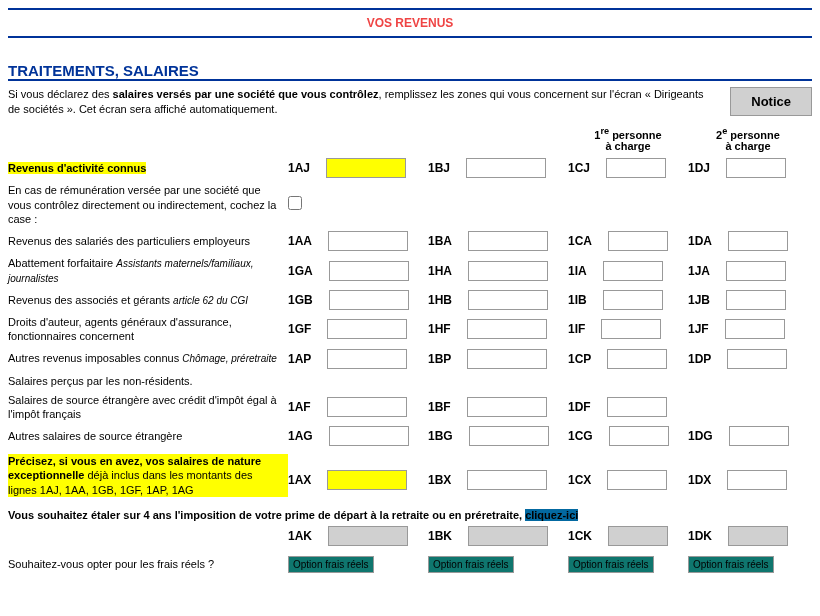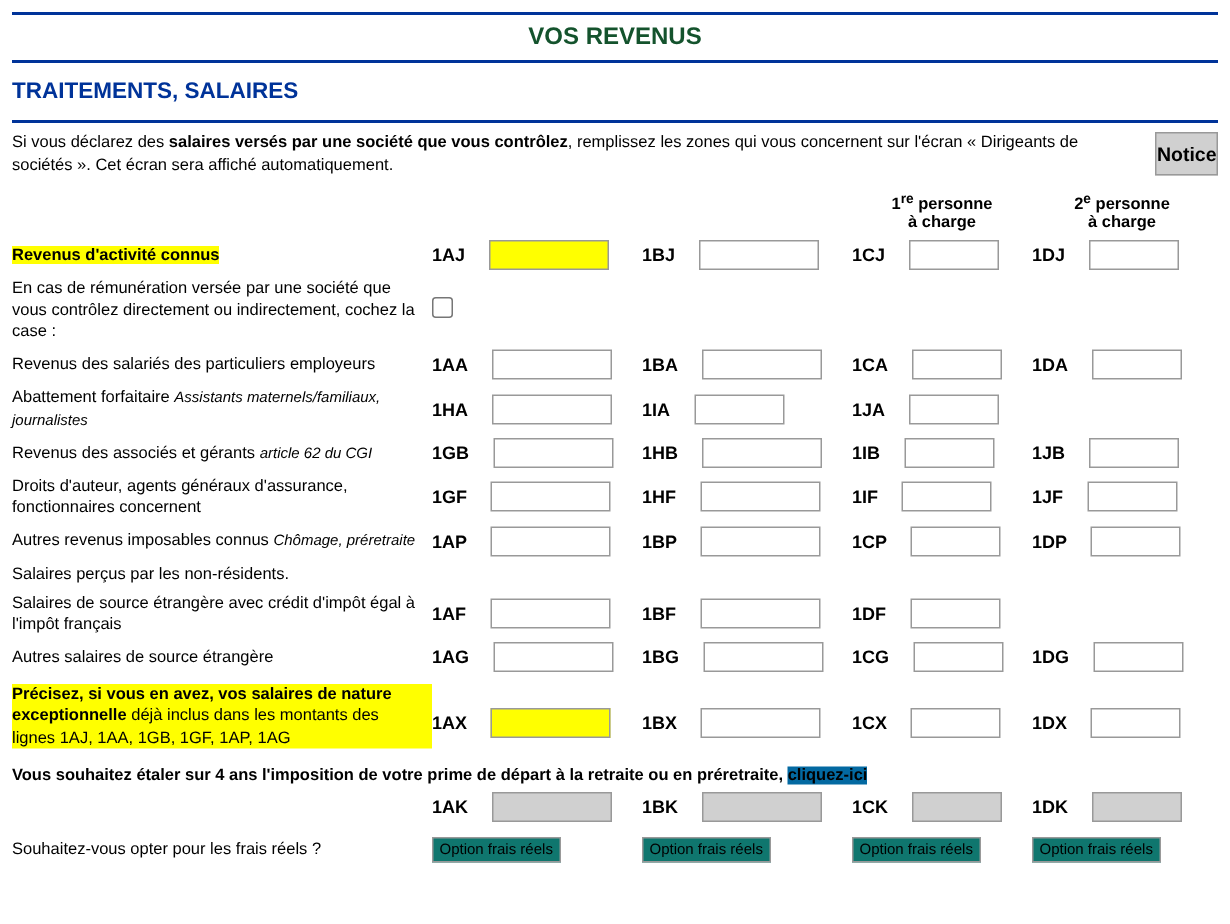--- a/index.html
+++ b/index.html
@@ -9,54 +9,54 @@
       background: #fff;
       color: #000;
       width: 820px;
     }
     .page-container {
       width: 820px;
       padding: 8px;
     }
     .page-title {
       text-align: center;
-      font-size: 16px;
-      font-weight: bold;
-      color: #14532d;
+      font-size: 12px;
+      font-weight: bold;
+      color: #ef4444;
       border-bottom: 2px solid #003399;
       border-top: 2px solid #003399;
       padding: 6px 0;
-      margin-bottom: 10px;
+      margin-bottom: 24px;
     }
     .section-title {
       font-size: 15px;
       font-weight: bold;
       color: #003399;
       border-bottom: 2px solid #003399;
-      padding-bottom: 11px;
+      padding-bottom: 0;
       margin-bottom: 6px;
     }
     .intro-row {
       display: flex;
       align-items: flex-start;
       margin-bottom: 8px;
     }
     .intro-text {
       flex: 1;
       font-size: 11px;
       line-height: 1.4;
       color: #000;
     }
     .intro-text strong {
       font-weight: bold;
     }
     .notice-btn {
       background: #d0d0d0;
       border: 1px solid #999;
-      padding: 6px 0;
+      padding: 6px 20px;
       font-size: 13px;
       font-weight: bold;
       cursor: pointer;
       margin-left: 12px;
       white-space: nowrap;
     }
     .col-headers {
       display: grid;
       grid-template-columns: 280px 140px 140px 120px 120px;
       margin-bottom: 4px;
@@ -213,20 +213,24 @@
     </div>
     <div class="field-group">
       <span class="field-code">1DA</span>
       <input type="text" class="field-input" style="width: 60px;">
     </div>
   </div>
 
   <div class="form-row">
     <div class="row-label">Abattement forfaitaire <em>Assistants maternels/familiaux, journalistes</em></div>
     <div class="field-group">
+      <span class="field-code">1GA</span>
+      <input type="text" class="field-input" style="">
+    </div>
+    <div class="field-group">
       <span class="field-code">1HA</span>
       <input type="text" class="field-input" style="">
     </div>
     <div class="field-group">
       <span class="field-code">1IA</span>
       <input type="text" class="field-input" style="width: 60px;">
     </div>
     <div class="field-group">
       <span class="field-code">1JA</span>
       <input type="text" class="field-input" style="width: 60px;">

